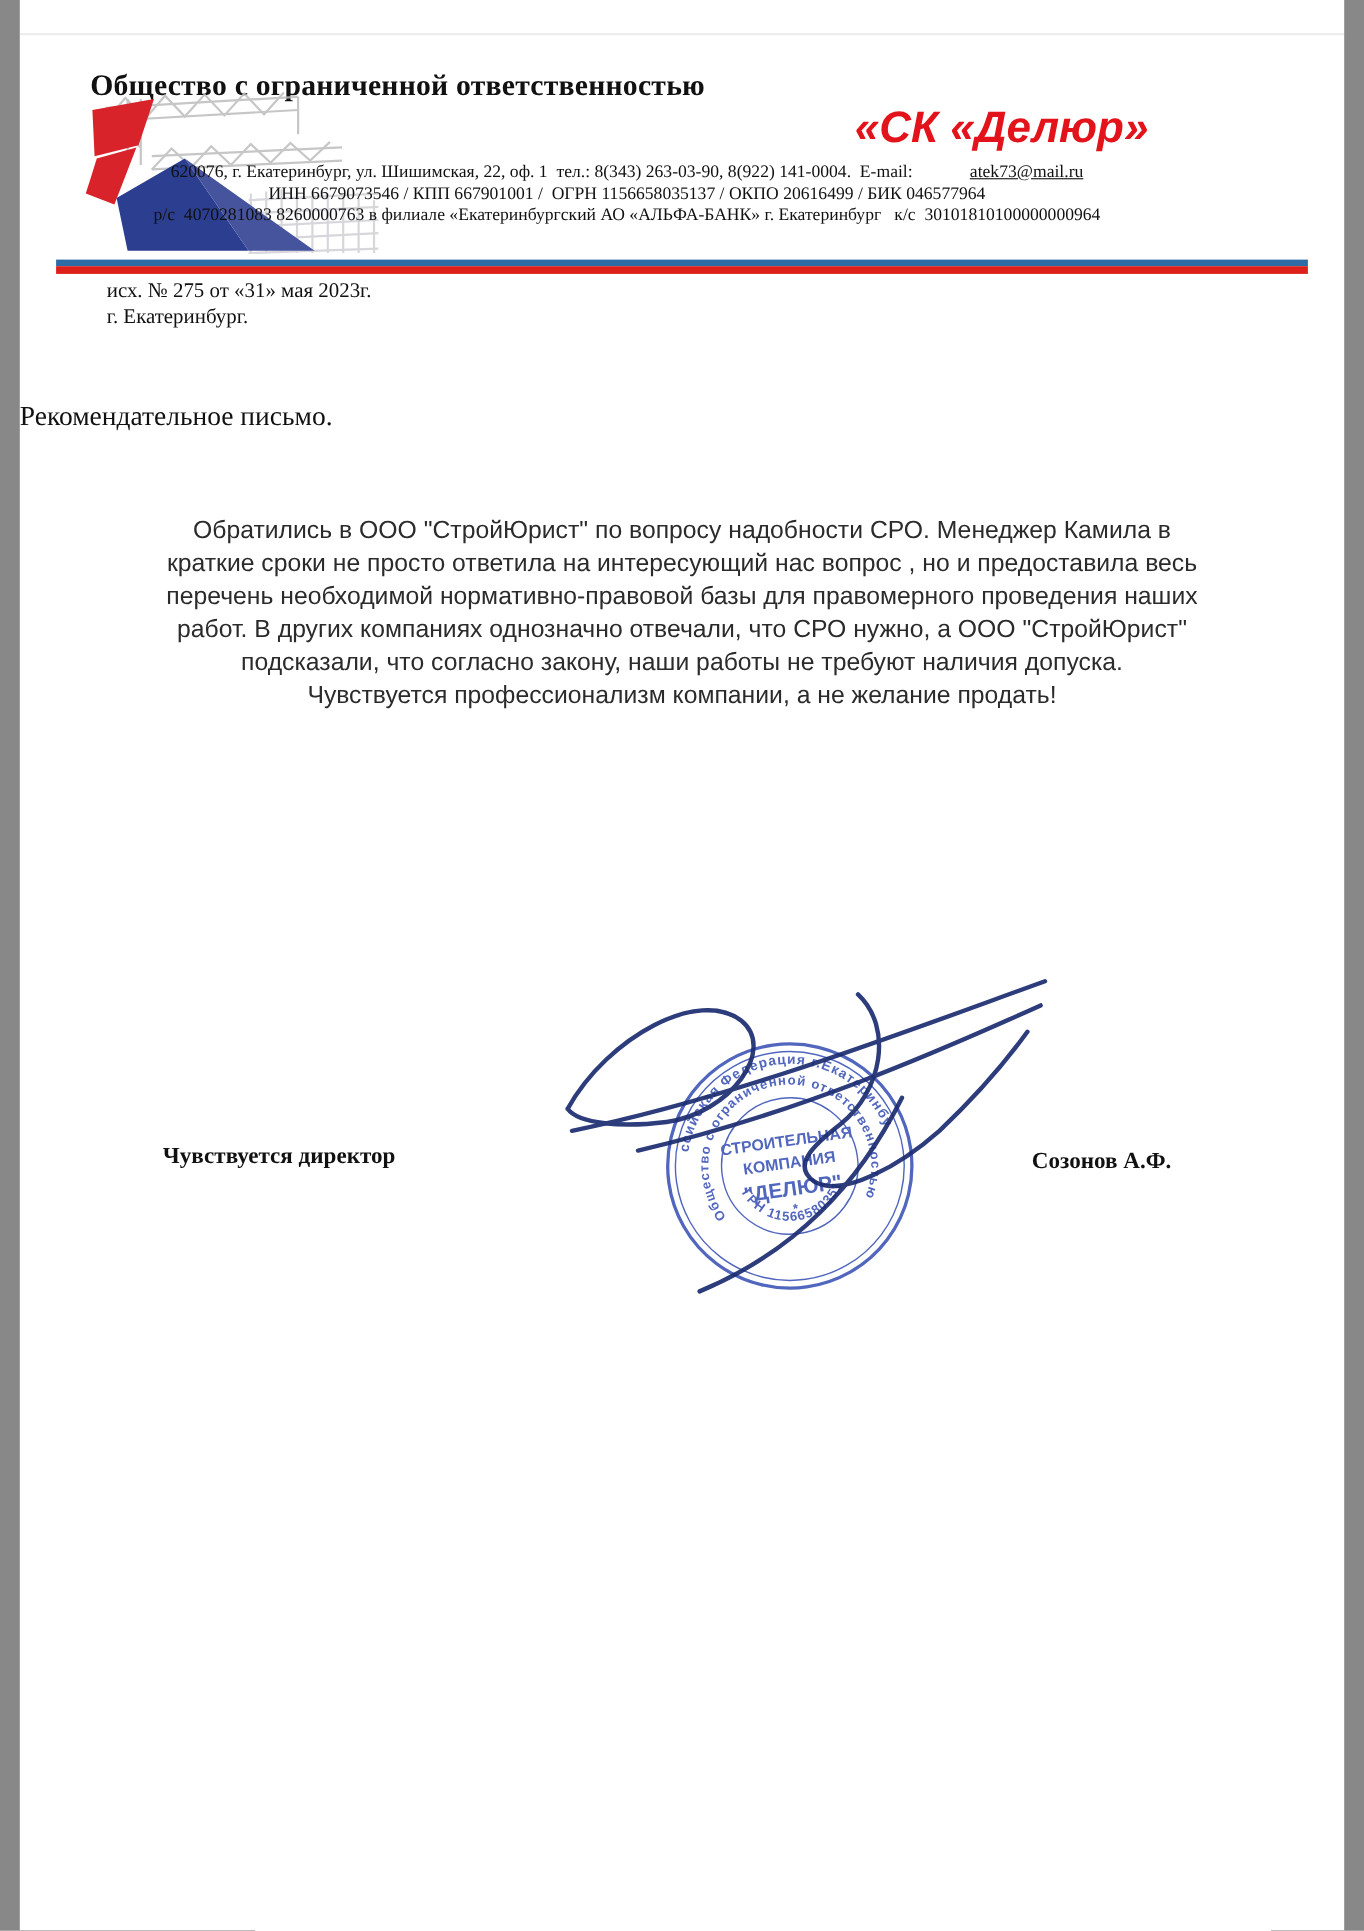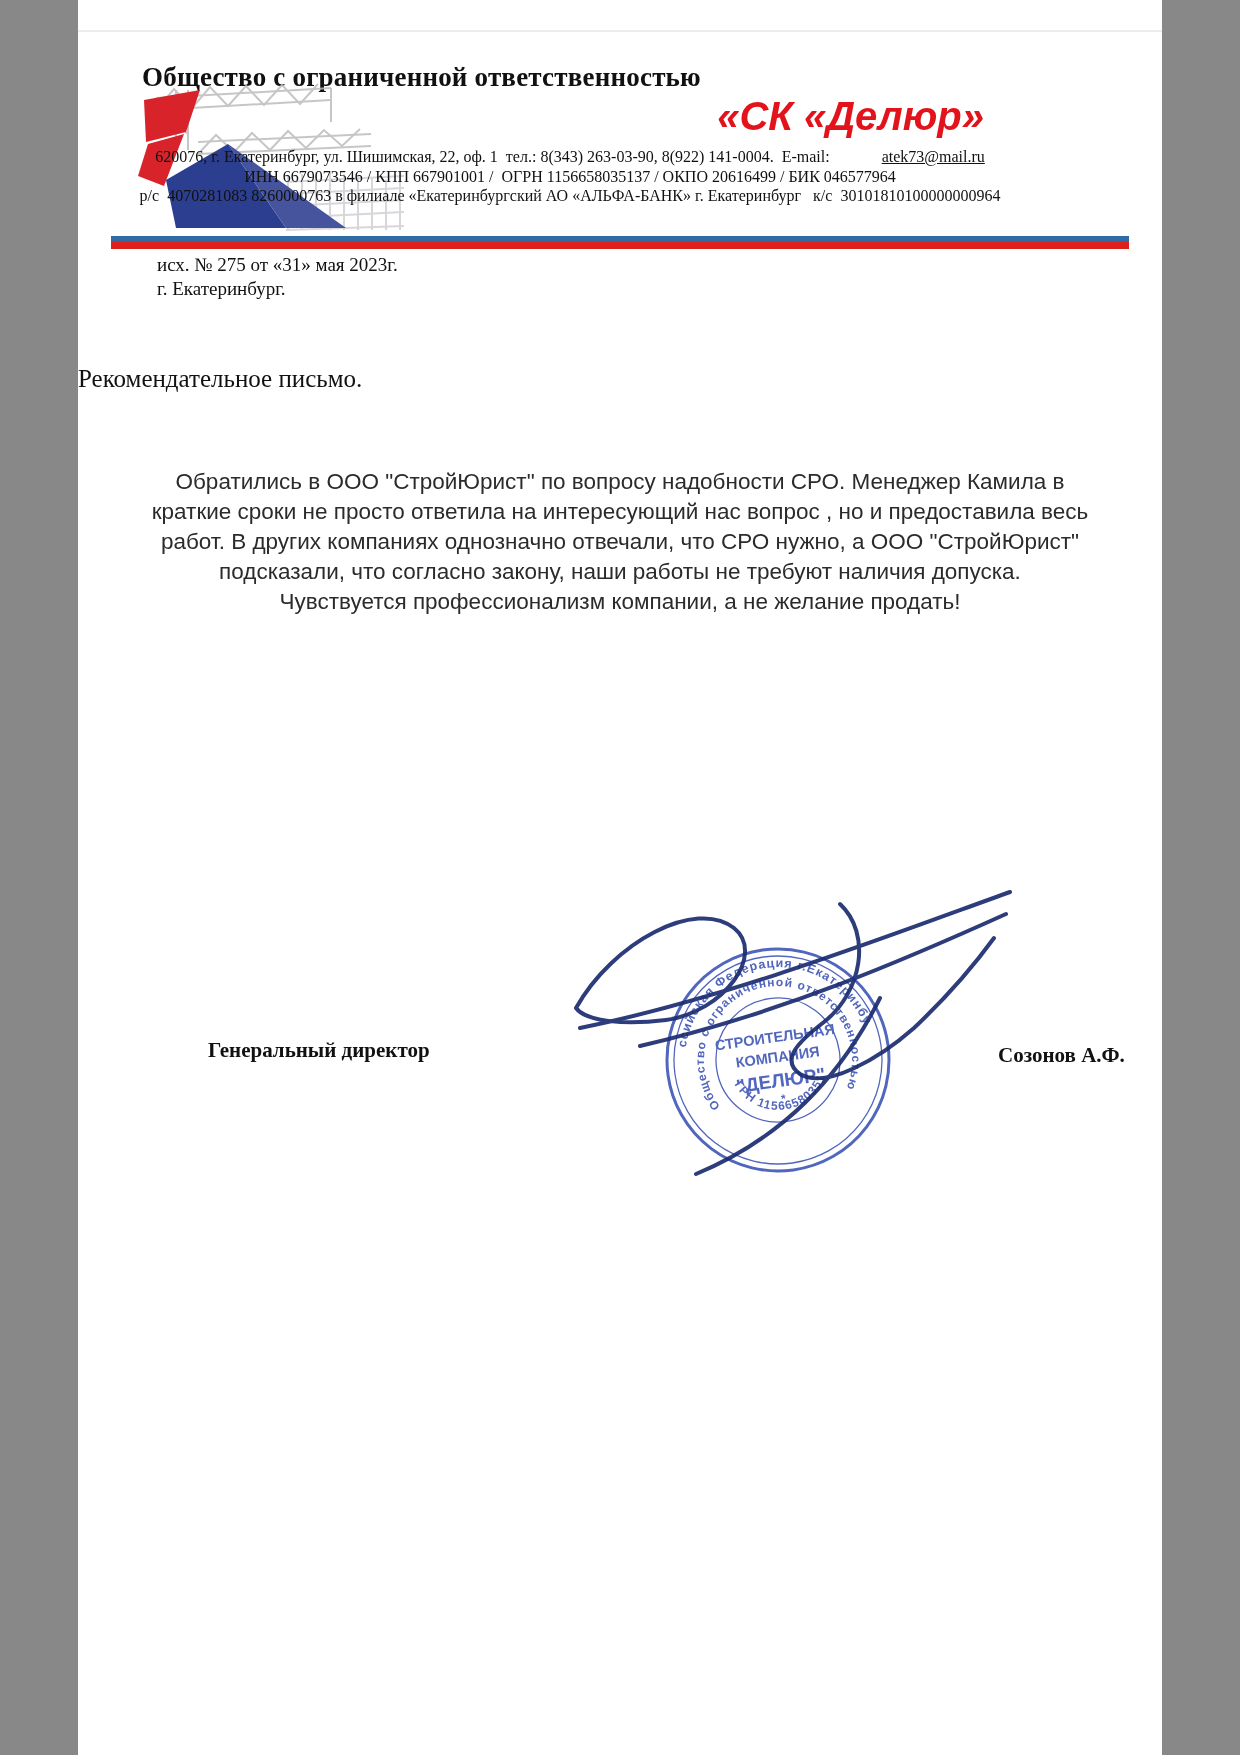--- a/index.html
+++ b/index.html
@@ -1,17 +1,17 @@
 <!DOCTYPE html>
 <html><head>
 <meta charset="utf-8">
 <style>
   html,body{margin:0;padding:0;background:#888;}
   .page{
-    position:relative;width:1084px;height:1755px;background:#ffffff;
+    position:relative;width:1204px;height:1755px;background:#ffffff;
     margin:0 auto;overflow:hidden;
     font-family:"Liberation Serif", serif;color:#1a1a1a;
   }
   .top-faint-line{position:absolute;top:30px;left:0;right:0;height:2px;background:#ededed;}
   .org-type{
     position:absolute;left:64px;top:62px;
     font-weight:bold;font-size:27px;letter-spacing:.2px;color:#111;
   }
   .logo{position:absolute;left:58px;top:80px;width:280px;height:160px;}
   .company-name{
@@ -102,26 +102,27 @@
   <div class="ref">
     <div>исх. № 275 от «31» мая 2023г.</div>
     <div>г. Екатеринбург.</div>
   </div>
 
   <div class="letter-title">Рекомендательное письмо.</div>
 
   <div class="letter-body">
     <div>Обратились в ООО "СтройЮрист" по вопросу надобности СРО. Менеджер Камила в</div>
     <div>краткие сроки не просто ответила на интересующий нас вопрос , но и предоставила весь</div>
+    <div>перечень необходимой нормативно-правовой базы для правомерного проведения наших</div>
     <div>работ. В других компаниях однозначно отвечали, что СРО нужно, а ООО "СтройЮрист"</div>
     <div>подсказали, что согласно закону, наши работы не требуют наличия допуска.</div>
     <div>Чувствуется профессионализм компании, а не желание продать!</div>
   </div>
 
-  <div class="signatory-position">Генеральный директор</div>
+  <div class="signatory-position">Чувствуется директор</div>
   <div class="signatory-name">Созонов А.Ф.</div>
 
   <div class="stamp">
     <svg width="270" height="270" viewBox="0 0 270 270">
       <defs>
         <path id="arcTop" d="M 45.2 110.9 A 93 93 0 0 1 224.8 110.9"></path>
         <path id="arcMid" d="M 74.4 177.5 A 74 74 0 1 1 195.6 177.5"></path>
         <path id="arcBot" d="M 89.7 156.1 A 50 50 0 0 0 180.3 156.1"></path>
       </defs>
       <g stroke="#3a51b5" fill="none">

